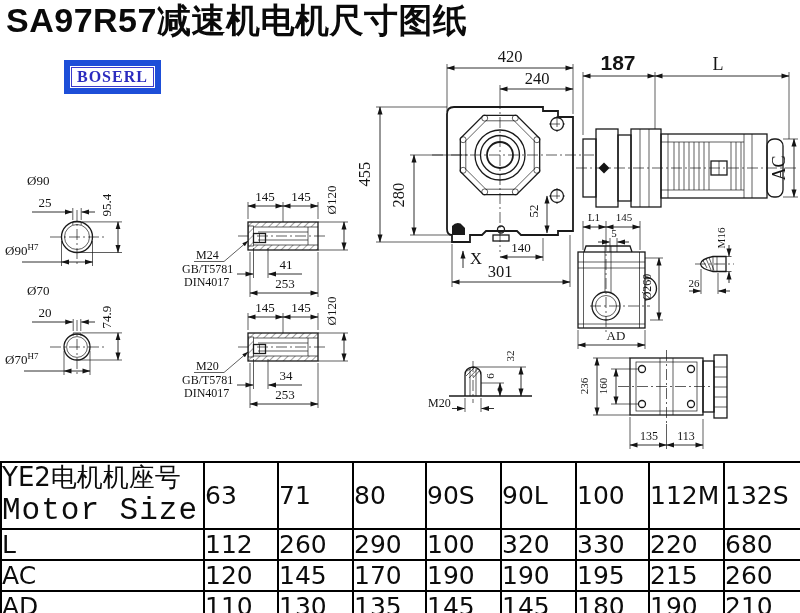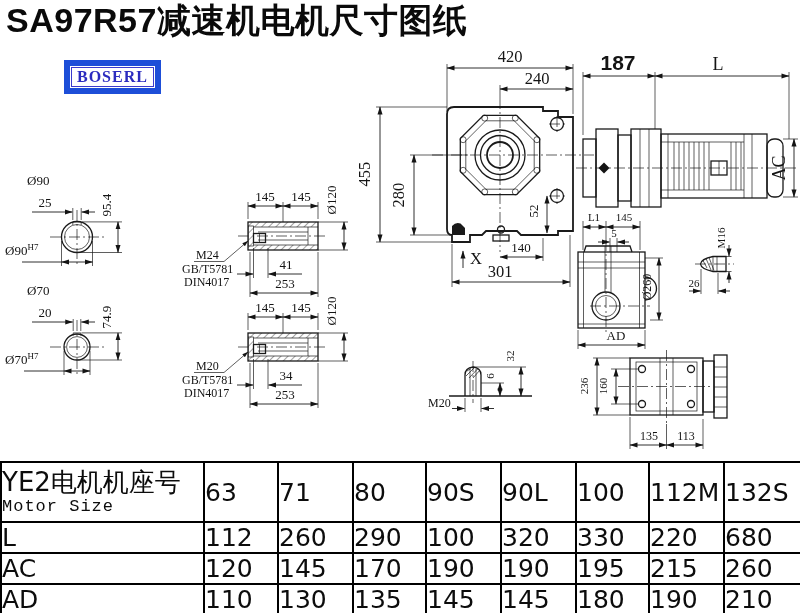--- a/index.html
+++ b/index.html
@@ -24,21 +24,21 @@
   .t18{font:18px "Liberation Serif",serif;}
   .t20{font:700 21px "Liberation Sans",sans-serif;}
   .sup{font-size:9px;}
   table.mt{position:absolute;left:0;top:461px;width:800px;border-collapse:collapse;
            table-layout:fixed;background:#fff;}
   table.mt td{border:2px solid #000;text-align:left;vertical-align:middle;
               font:25px "DejaVu Sans","Liberation Sans",sans-serif;color:#0c0c0c;padding:0;}
   table.mt tr.hd td{height:58px;}
   table.mt tr.rw td{height:27px;}
   .hc1{font-size:26px;line-height:1.15;}
-  .hc2{font-family:"Liberation Mono",monospace;font-size:17px;letter-spacing:1px;}
+  .hc2{font-family:"Liberation Mono",monospace;font-size:31px;letter-spacing:1px;}
 </style>
 </head>
 <body>
 
 <div class="page">
   <div class="title">SA97R57减速机电机尺寸图纸</div>
   <div class="brand">
     <span>BOSERL</span>
   </div>
 

